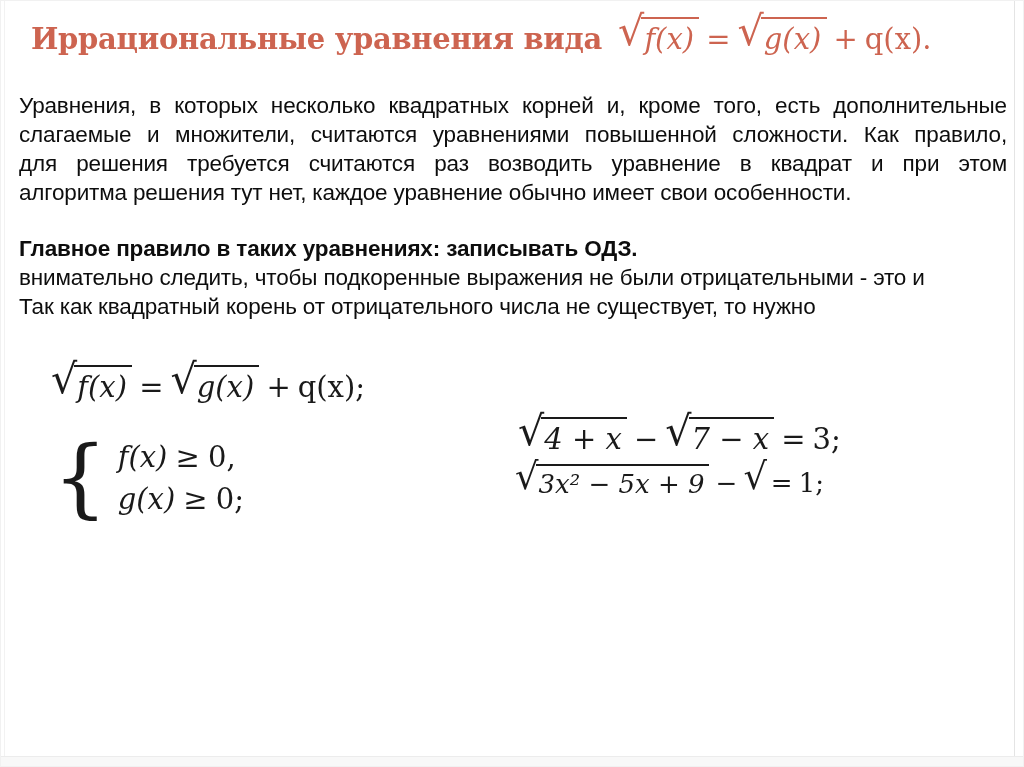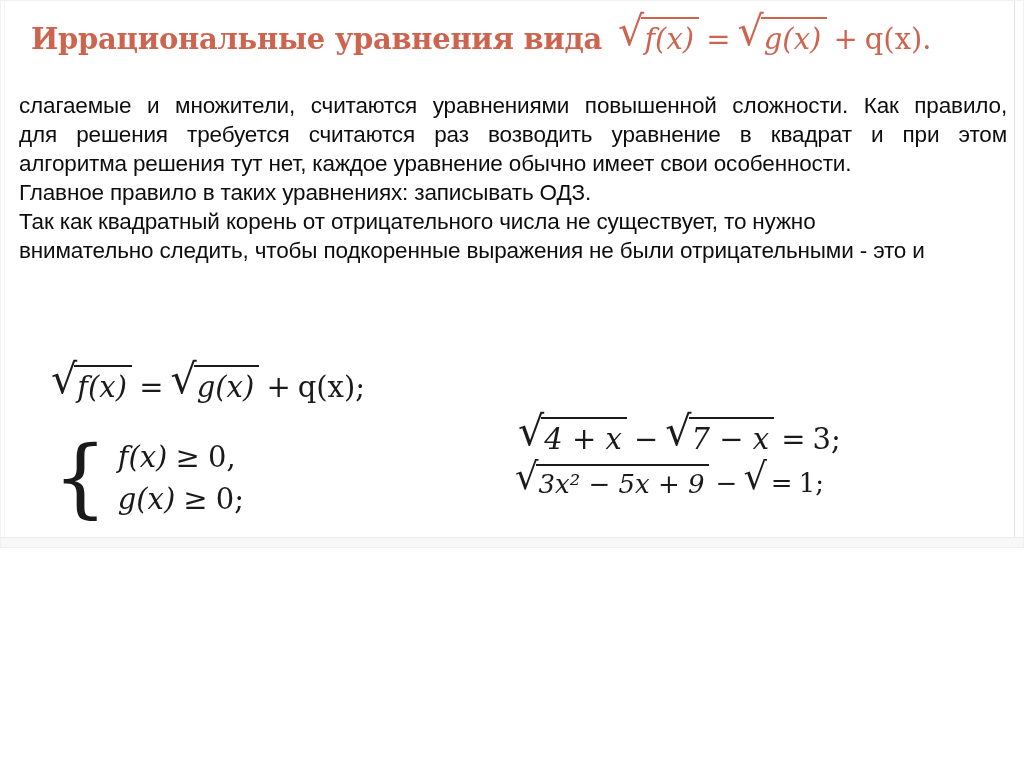--- a/index.html
+++ b/index.html
@@ -1,20 +1,20 @@
 <!DOCTYPE html>
 <html lang="ru"><head>
 <meta charset="utf-8">
 <style>
   html, body { margin: 0; padding: 0; background: #ffffff; }
 
   .slide {
     position: relative;
     width: 1024px;
-    height: 548px;
+    height: 767px;
     background: #ffffff;
     color: #101010;
     font-family: "Liberation Sans", "DejaVu Sans", sans-serif;
     overflow: hidden;
     border: 1px solid #f1f1f1;
     box-sizing: border-box;
   }
 
   
   .edge-line-right {
@@ -75,21 +75,21 @@
     font-size: 22.5px; line-height: 29px;
     color: #0d0d0d;
     letter-spacing: -0.15px;
   }
   .line { white-space: nowrap; }
   .line.just {
     white-space: normal;
     text-align: justify;
     text-align-last: justify;
   }
-  .line.bold { font-weight: normal; }
+  .line.bold { font-weight: bold; margin-top: 27px; }
 
   
   .formula-general { position: absolute; left: 50px;  top: 364px; font-size: 29px; color: #1a1a1a; }
   .formula-system  { position: absolute; left: 52px;  top: 438px; font-size: 29px; color: #1a1a1a; }
   .formula-ex1     { position: absolute; left: 517px; top: 416px; font-size: 29px; color: #1a1a1a; }
   .formula-ex2     { position: absolute; left: 514px; top: 463px; font-size: 26px; color: #1a1a1a; }
 
   .system { display: flex; align-items: center; font-family: "DejaVu Serif", "Liberation Serif", serif; }
   .brace  {
     font-size: 2.95em; line-height: 0.92; font-style: normal;
@@ -120,26 +120,27 @@
       <span class="sqrt">
         <span class="rad">√</span>
         <span class="rcd">g(x)</span>
       </span>
       <span class="op">+</span>
       <span class="mi">q(x).</span>
     </span>
   </div>
 
   <div class="para">
+    <div class="line just">Уравнения, в которых несколько квадратных корней и, кроме того, есть дополнительные</div>
     <div class="line just">слагаемые и множители, считаются уравнениями повышенной сложности. Как правило,</div>
     <div class="line just">для решения требуется считаются раз возводить уравнение в квадрат и при этом</div>
     <div class="line">алгоритма решения тут нет, каждое уравнение обычно имеет свои особенности.</div>
     <div class="line bold">Главное правило в таких уравнениях: записывать ОДЗ.</div>
+    <div class="line">внимательно следить, чтобы подкоренные выражения не были отрицательными - это и</div>
     <div class="line">Так как квадратный корень от отрицательного числа не существует, то нужно</div>
-    <div class="line">внимательно следить, чтобы подкоренные выражения не были отрицательными - это и</div>
   </div>
 
   <div class="formula-general f-line">
     <span class="sqrt">
       <span class="rad">√</span>
       <span class="rcd">f(x)</span>
     </span>
     <span class="op">=</span>
     <span class="sqrt">
       <span class="rad">√</span>

